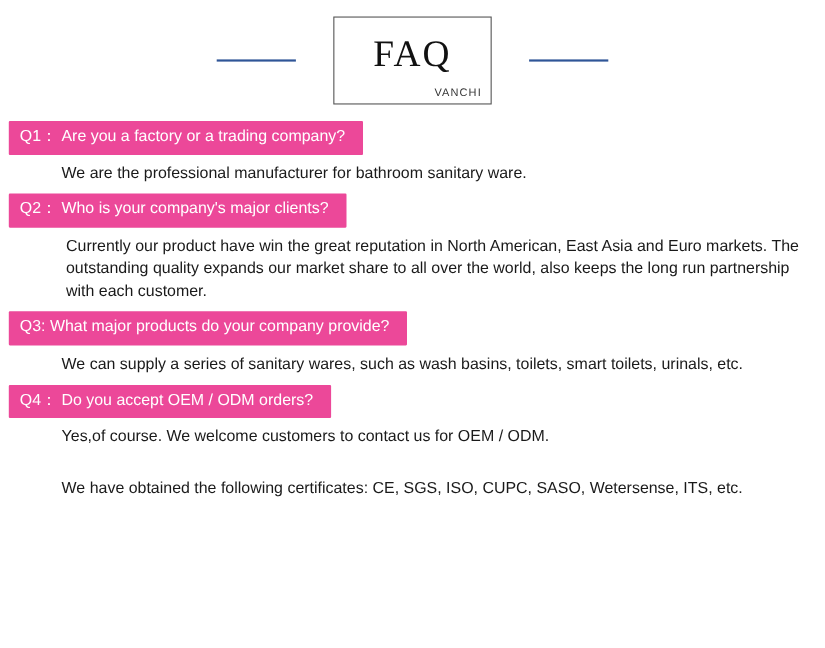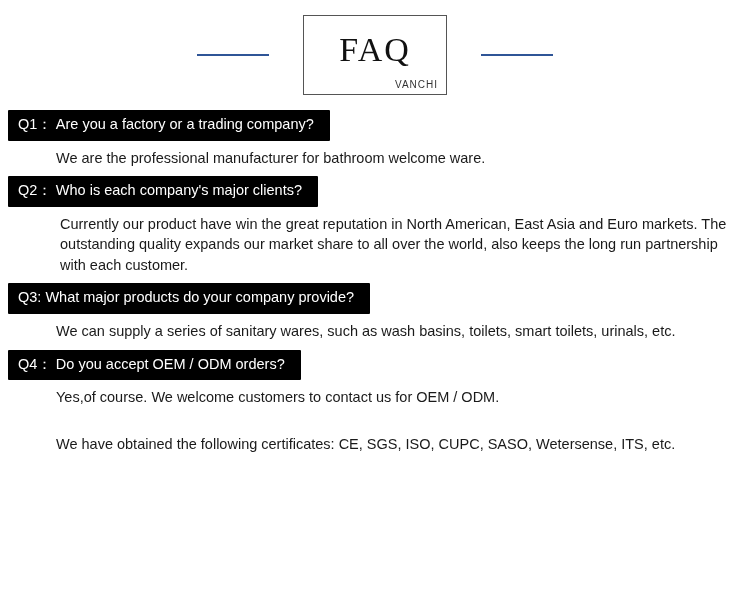--- a/index.html
+++ b/index.html
@@ -67,21 +67,21 @@
   .faq-list {
     padding: 0 8px 0 8px;
   }
   .faq-item {
     margin-bottom: 6px;
   }
   .q-row {
     display: flex;
   }
   .q-bar {
-    background: #000000;
+    background: #ec4899;
     color: #ffffff;
     font-size: 14.5px;
     line-height: 1.35;
     padding: 5px 16px 6px 10px;
     display: inline-block;
     max-width: 660px;
     border-radius: 1px;
   }
   .q-bar .q-label {
     font-weight: normal;
@@ -119,27 +119,27 @@
   </div>
 
   <div class="faq-list">
 
     <div class="faq-item">
       <div class="q-row">
         <div class="q-bar">
           <span class="q-label">Q1：</span><span class="q-text">Are you a factory or a trading company?</span>
         </div>
       </div>
-      <div class="answer">We are the professional manufacturer for bathroom welcome ware.</div>
+      <div class="answer">We are the professional manufacturer for bathroom sanitary ware.</div>
     </div>
 
     <div class="faq-item">
       <div class="q-row">
         <div class="q-bar">
-          <span class="q-label">Q2：</span><span class="q-text">Who is each company's major clients?</span>
+          <span class="q-label">Q2：</span><span class="q-text">Who is your company's major clients?</span>
         </div>
       </div>
       <div class="answer wide">Currently our product have win the great reputation in North American, East Asia and Euro markets. The outstanding quality expands our market share to all over the world, also keeps the long run partnership with each customer.</div>
     </div>
 
     <div class="faq-item">
       <div class="q-row">
         <div class="q-bar">
           <span class="q-label">Q3:</span><span class="q-text">What major products do your company provide?</span>
         </div>

